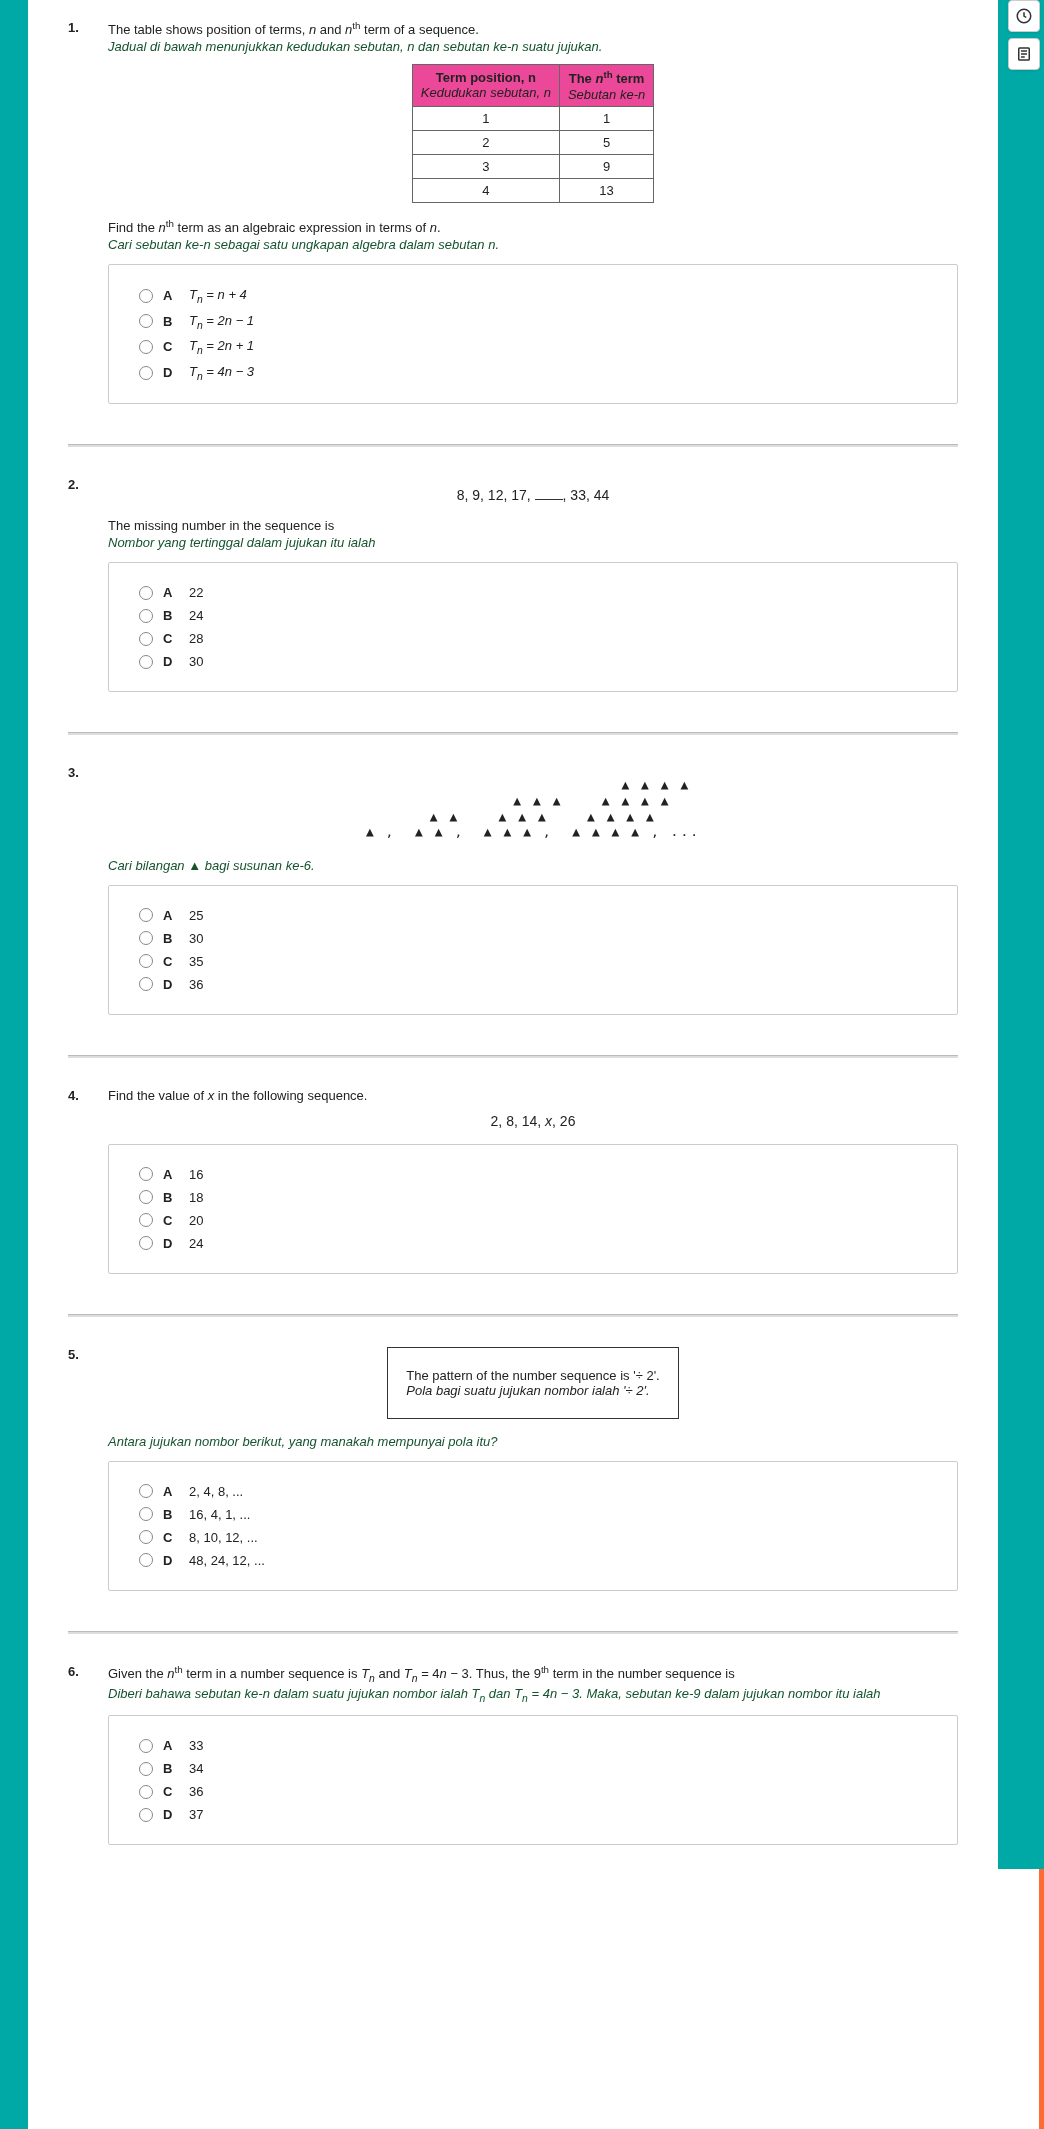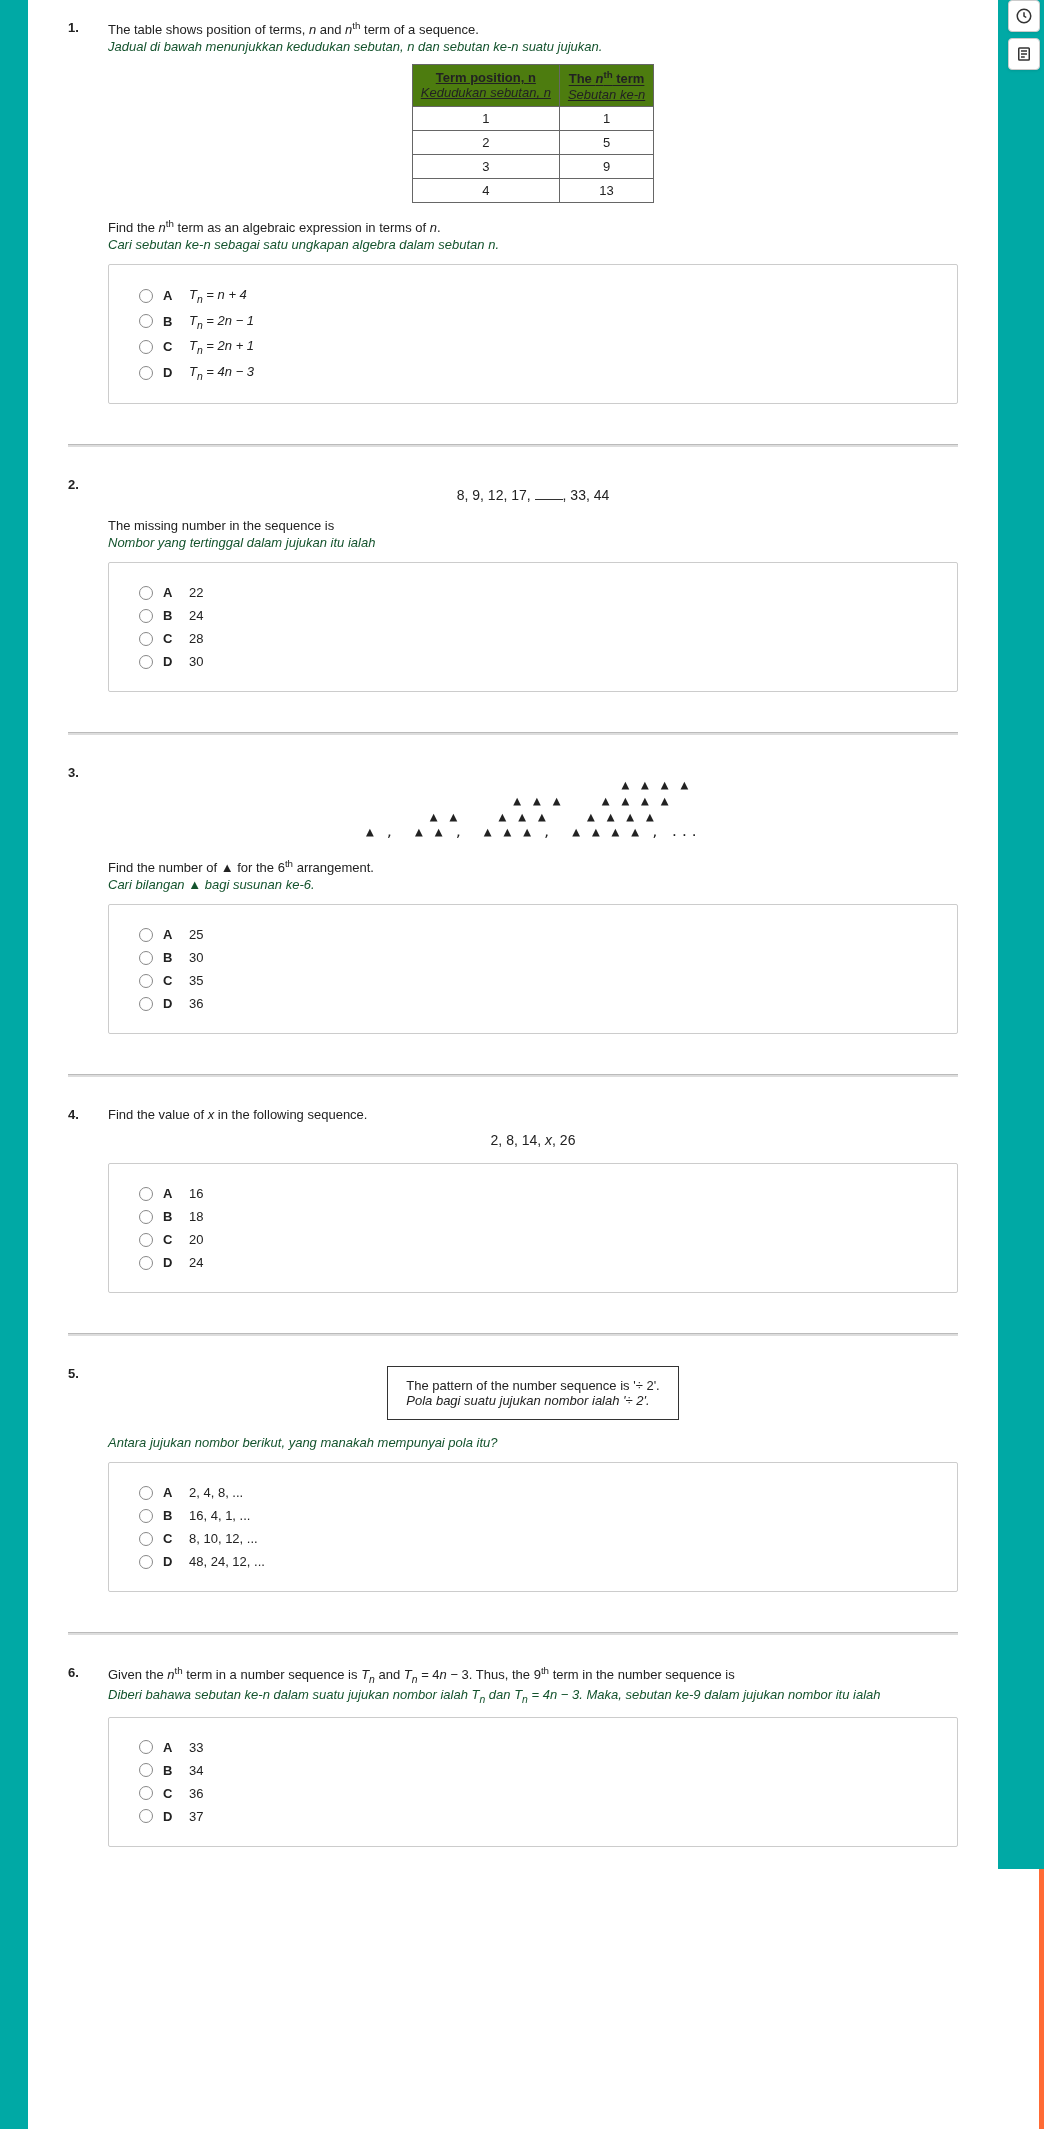--- a/index.html
+++ b/index.html
@@ -85,22 +85,21 @@
     border-collapse: collapse;
     font-size: 13px;
   }
   .data-table th, .data-table td {
     border: 1px solid #666;
     padding: 4px 8px;
     text-align: center;
   }
   .data-table th {
     font-weight: bold;
-    background: #4d7c0f;
-    text-decoration: underline;
+    background: #ec4899;
   }
   .data-table th .sub-header {
     font-style: italic;
     font-weight: normal;
     display: block;
   }
 
   .options-box {
     border: 1px solid #ccc;
     border-radius: 2px;
@@ -151,21 +150,21 @@
     text-align: center;
     margin: 12px 0 18px 0;
     font-family: monospace;
     line-height: 1.2;
     letter-spacing: 2px;
   }
   .triangle-arrangement .row { white-space: pre; }
 
   .pattern-box {
     border: 1px solid #333;
-    padding: 11px 18px;
+    padding: 20px 18px;
     margin: 0 auto 15px auto;
     width: fit-content;
     font-size: 13px;
   }
   .pattern-box .ms { font-style: italic; }
 
   .italic { font-style: italic; }
 </style>
 </head>
 <body>
@@ -296,21 +295,20 @@
   <div class="question">
     <div class="q-row">
       <div class="q-num">3.</div>
       <div class="q-body">
         <div class="triangle-arrangement">
           <div class="row">                               ▲ ▲ ▲ ▲      </div>
           <div class="row">                  ▲ ▲ ▲    ▲ ▲ ▲ ▲      </div>
           <div class="row">        ▲ ▲    ▲ ▲ ▲    ▲ ▲ ▲ ▲      </div>
           <div class="row">▲ ,  ▲ ▲ ,  ▲ ▲ ▲ ,  ▲ ▲ ▲ ▲ , ...</div>
         </div>
-        <div class="q-text-en">Find the number of ▲ for the 6<sup>th</sup> arrangement.</div>
         <div class="q-text-ms"><span class="italic">Cari bilangan</span> ▲ <span class="italic">bagi susunan ke-6.</span></div>
         <div class="options-box">
           <div class="option-row">
               <span class="radio"></span>
               <span class="opt-letter">A</span>
               <span class="opt-text">25</span>
             </div>
           <div class="option-row">
               <span class="radio"></span>
               <span class="opt-letter">B</span>

